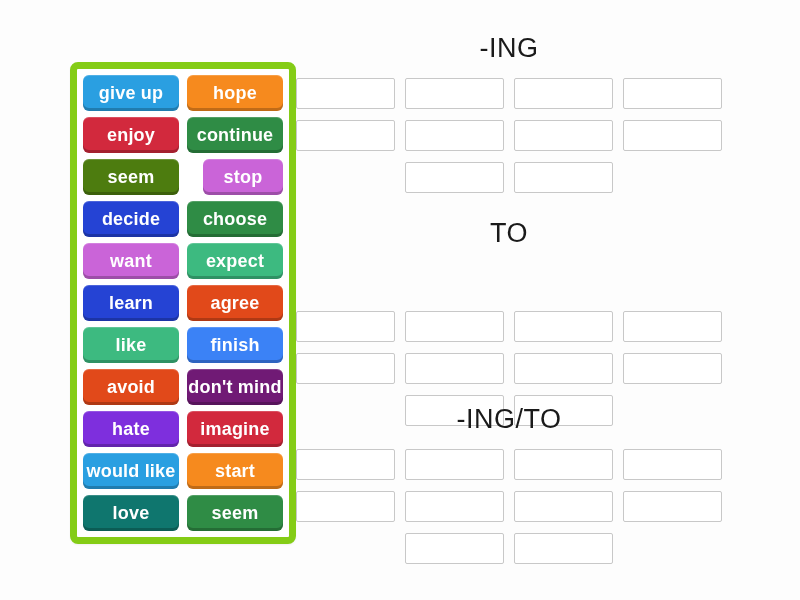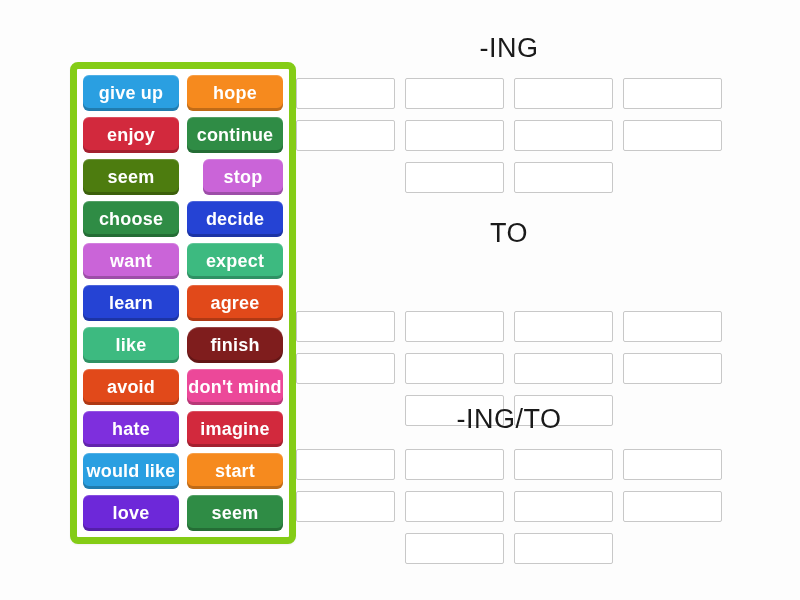--- a/index.html
+++ b/index.html
@@ -100,35 +100,35 @@
 
 <div class="stage">
 
   <div class="tile-bank">
       <div class="tile" style="background: rgb(42, 159, 225);">give up</div>
       <div class="tile" style="background: rgb(246, 138, 30);">hope</div>
       <div class="tile" style="background: rgb(210, 41, 61);">enjoy</div>
       <div class="tile" style="background: rgb(47, 140, 69);">continue</div>
       <div class="tile" style="background: #4d7c0f;">seem</div>
       <div class="tile" style="background: rgb(202, 100, 216); margin-left: 16px;">stop</div>
+      <div class="tile" style="background: rgb(37, 67, 212);">decide</div>
       <div class="tile" style="background: rgb(47, 140, 69);">choose</div>
-      <div class="tile" style="background: rgb(37, 67, 212);">decide</div>
       <div class="tile" style="background: rgb(202, 100, 216);">want</div>
       <div class="tile" style="background: rgb(61, 186, 128);">expect</div>
       <div class="tile" style="background: rgb(37, 67, 212);">learn</div>
       <div class="tile" style="background: rgb(225, 73, 26);">agree</div>
       <div class="tile" style="background: rgb(61, 186, 128);">like</div>
-      <div class="tile" style="background: #7f1d1d; border-radius: 12px;">finish</div>
+      <div class="tile" style="background: #3b82f6;">finish</div>
       <div class="tile" style="background: rgb(225, 73, 26);">avoid</div>
-      <div class="tile" style="background: #ec4899;">don't mind</div>
+      <div class="tile" style="background: #701a75;">don't mind</div>
       <div class="tile" style="background: rgb(126, 47, 221);">hate</div>
       <div class="tile" style="background: rgb(210, 41, 61);">imagine</div>
       <div class="tile" style="background: rgb(42, 159, 225);">would like</div>
       <div class="tile" style="background: rgb(246, 138, 30);">start</div>
-      <div class="tile" style="background: #6d28d9;">love</div>
+      <div class="tile" style="background: #0f766e;">love</div>
       <div class="tile" style="background: rgb(47, 140, 69);">seem</div>
     </div>
 
   <div class="groups-area">
 
     <div class="group">
       <div class="group-title">-ING</div>
       <div class="slot-rows">
           <div class="slot-row">
             <div class="slot"></div>

